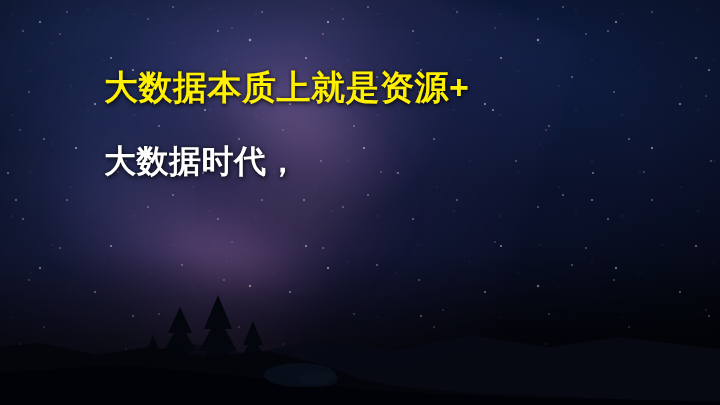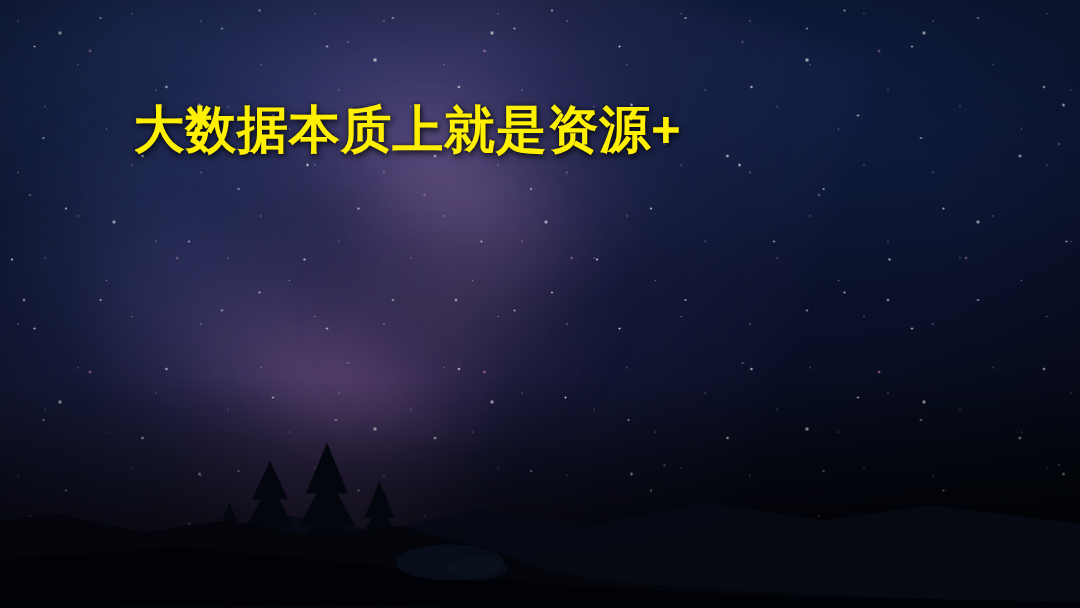--- a/index.html
+++ b/index.html
@@ -146,21 +146,21 @@
     left: 0;
     bottom: 0;
     width: 100%;
     height: 150px;
   }
   .ground svg { display: block; width: 100%; height: 100%; }
 
   
   .text-block {
     position: absolute;
-    left: 89px;
+    left: 104px;
     top: 62px;
     width: 600px;
   }
   .line {
     white-space: pre;
     letter-spacing: 0.5px;
   }
   .headline {
     font-size: 34px;
     font-weight: bold;
@@ -218,15 +218,16 @@
       <path d="M0,92 L40,88 L96,100 L150,92 L210,102 L268,96 L330,112 L360,124 L400,132 L470,138 L560,142 L640,145 L720,146 L720,150 L0,150 Z" fill="#03050b"></path>
       <path d="M0,118 L120,110 L230,120 L300,128 L380,136 L500,142 L720,147 L720,150 L0,150 Z" fill="#010207"></path>
 
       <ellipse cx="300" cy="120" rx="36" ry="12" fill="#0d1526" opacity="0.55"></ellipse>
       <ellipse cx="318" cy="124" rx="20" ry="8" fill="#0b1322" opacity="0.5"></ellipse>
     </svg>
   </div>
 
   <div class="text-block">
     <div class="line headline">大数据本质上就是资源+</div>
+    <div class="line body-line first">大数据时代，</div>
   </div>
 
 </div>
 
 </body></html>

